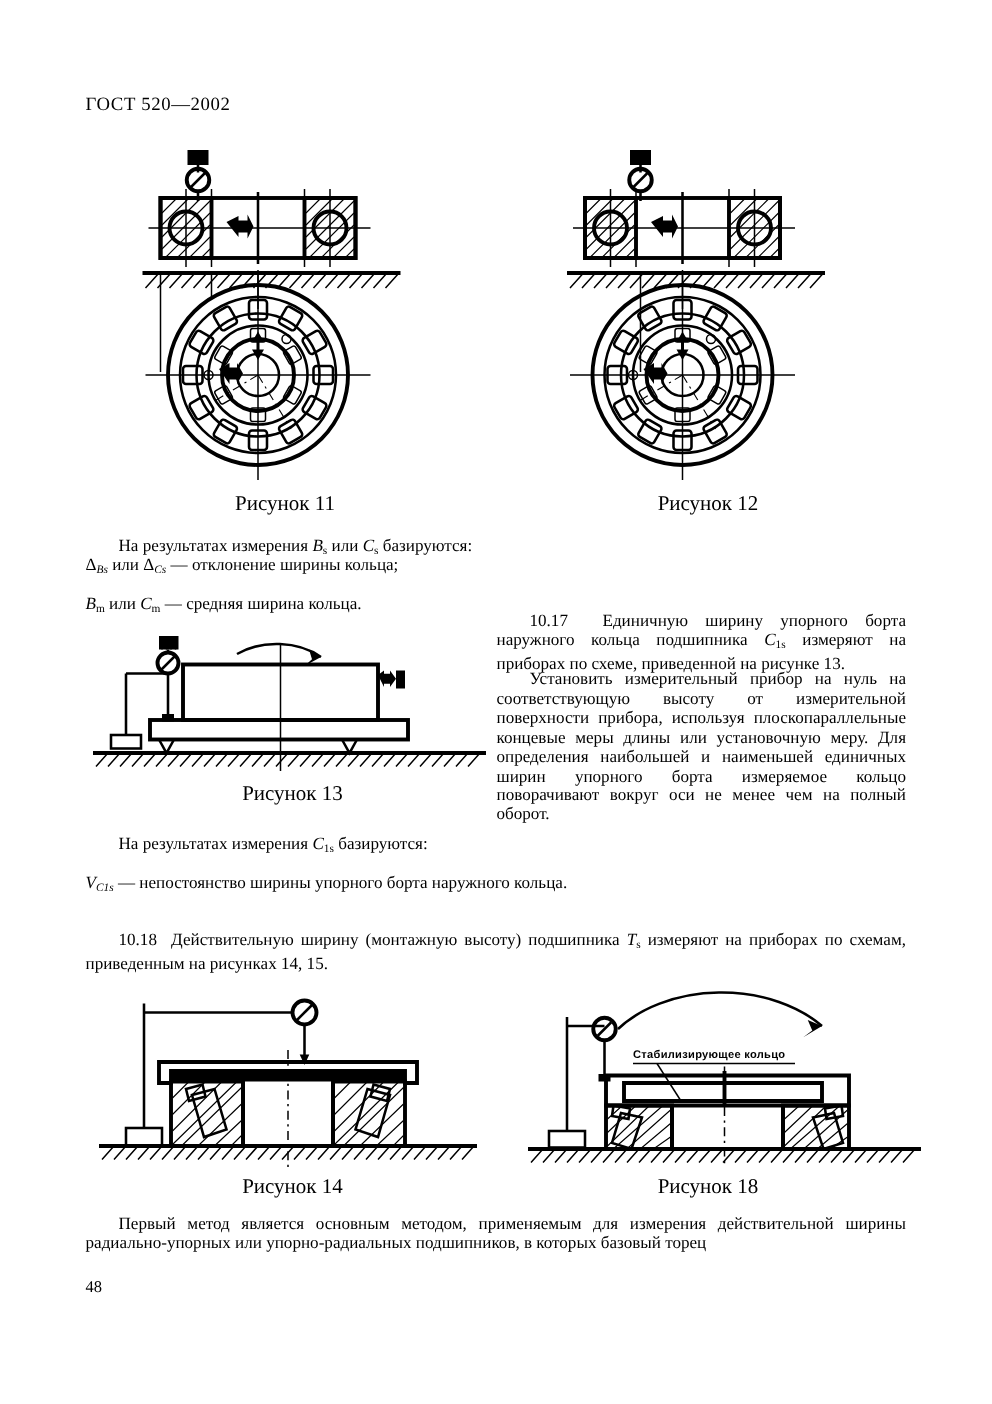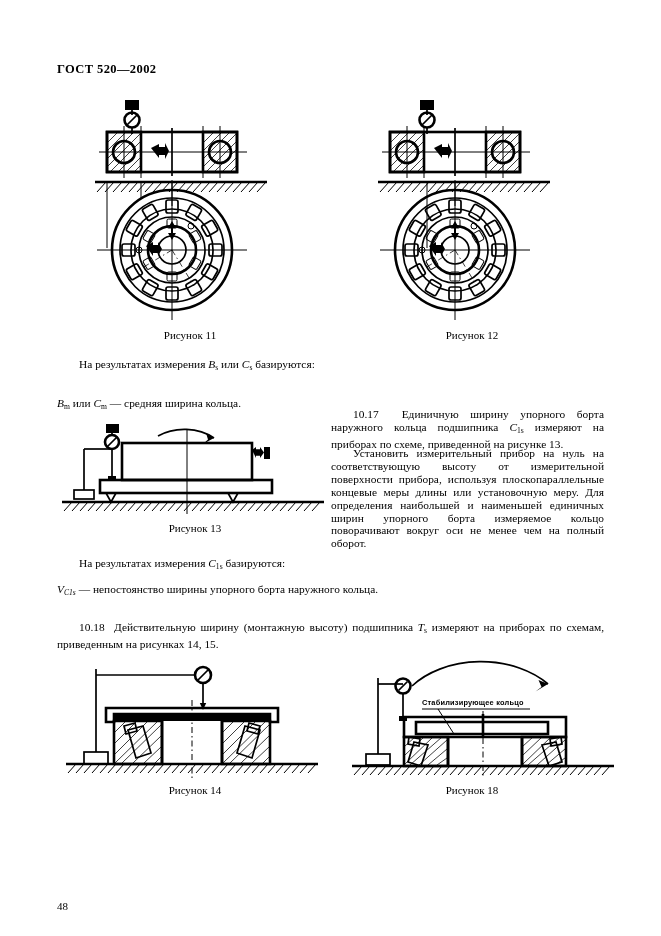--- a/index.html
+++ b/index.html
@@ -10,39 +10,39 @@
     color:#000;
     position:relative;
     overflow:hidden;
   }
   .page{position:absolute;left:0;top:0;width:661px;height:936px;}
 
   
   .doc-header{
     position:absolute;left:57px;top:62px;
     font-family:"Liberation Serif", serif;
-    font-size:12.5px;font-weight:bold;letter-spacing:.4px;
+    font-size:12.5px;font-weight:normal;letter-spacing:.4px;
   }
 
   
   .p{
     position:absolute;
     font-size:11.4px;
     line-height:12.9px;
     text-align:justify;
     text-justify:inter-word;
   }
   .ind{text-indent:22px;}
   .cap{
     position:absolute;
-    font-size:11px;
+    font-size:14px;
     text-align:center;
   }
   .pageno{
-    position:absolute;left:57px;top:900px;
+    position:absolute;left:57px;top:852px;
     font-size:11px;
   }
   sub{font-size:7.6px;vertical-align:-2px;}
   .it{font-style:italic;}
 
   
   .fig{position:absolute;}
   svg{display:block;overflow:visible;}
   .ln{stroke:#000;fill:none;}
   .thick{stroke-width:2.6;}
@@ -260,20 +260,23 @@
       </g>
     </svg>
   </div>
 
   <div class="cap" style="left:130px;top:329px;width:120px;">Рисунок 11</div>
   <div class="cap" style="left:412px;top:329px;width:120px;">Рисунок 12</div>
 
   <div class="p" style="left:57px;top:358px;width:420px;">
     <span style="padding-left:22px;">На результатах измерения <span class="it">B</span><sub>s</sub> или <span class="it">C</span><sub>s</sub> базируются:</span>
   </div>
+  <div class="p" style="left:57px;top:371px;width:440px;">
+    Δ<sub><span class="it">Bs</span></sub> или Δ<sub><span class="it">Cs</span></sub> — отклонение ширины кольца;
+  </div>
   <div class="p" style="left:57px;top:397px;width:440px;">
     <span class="it">B</span><sub>m</sub> или <span class="it">C</span><sub>m</sub> — средняя ширина кольца.
   </div>
 
   <div class="p ind" style="left:331px;top:408px;width:273px;">
     10.17&nbsp;&nbsp;Единичную ширину упорного борта наружного кольца подшипника <span class="it">C</span><sub>1s</sub> измеряют на приборах по схеме, приведенной на рисунке 13.
   </div>
   <div class="p ind" style="left:331px;top:447px;width:273px;">
     Установить измерительный прибор на нуль на соответствующую высоту от измерительной поверхности прибора, используя плоскопараллельные концевые меры длины или установочную меру. Для определения наибольшей и наименьшей единичных ширин упорного борта измеряемое кольцо поворачивают вокруг оси не менее чем на полный оборот.
   </div>
@@ -445,16 +448,17 @@
                  M162 139 L170 130 M170 139 L178 130 M178 139 L186 130 M186 139 L194 130
                  M194 139 L202 130 M202 139 L210 130 M210 139 L218 130 M218 139 L226 130
                  M226 139 L234 130 M234 139 L242 130 M242 139 L250 130 M250 139 L258 130"></path>
       </g>
     </svg>
   </div>
 
   <div class="cap" style="left:135px;top:784px;width:120px;">Рисунок 14</div>
   <div class="cap" style="left:412px;top:784px;width:120px;">Рисунок 18</div>
 
+  <div class="p ind" style="left:57px;top:810px;width:547px;">Первый метод является основным методом, применяемым для измерения действительной ширины радиально-упорных или упорно-радиальных подшипников, в которых базовый торец</div>
 
   <div class="pageno">48</div>
 
 </div>
 
 </body></html>

